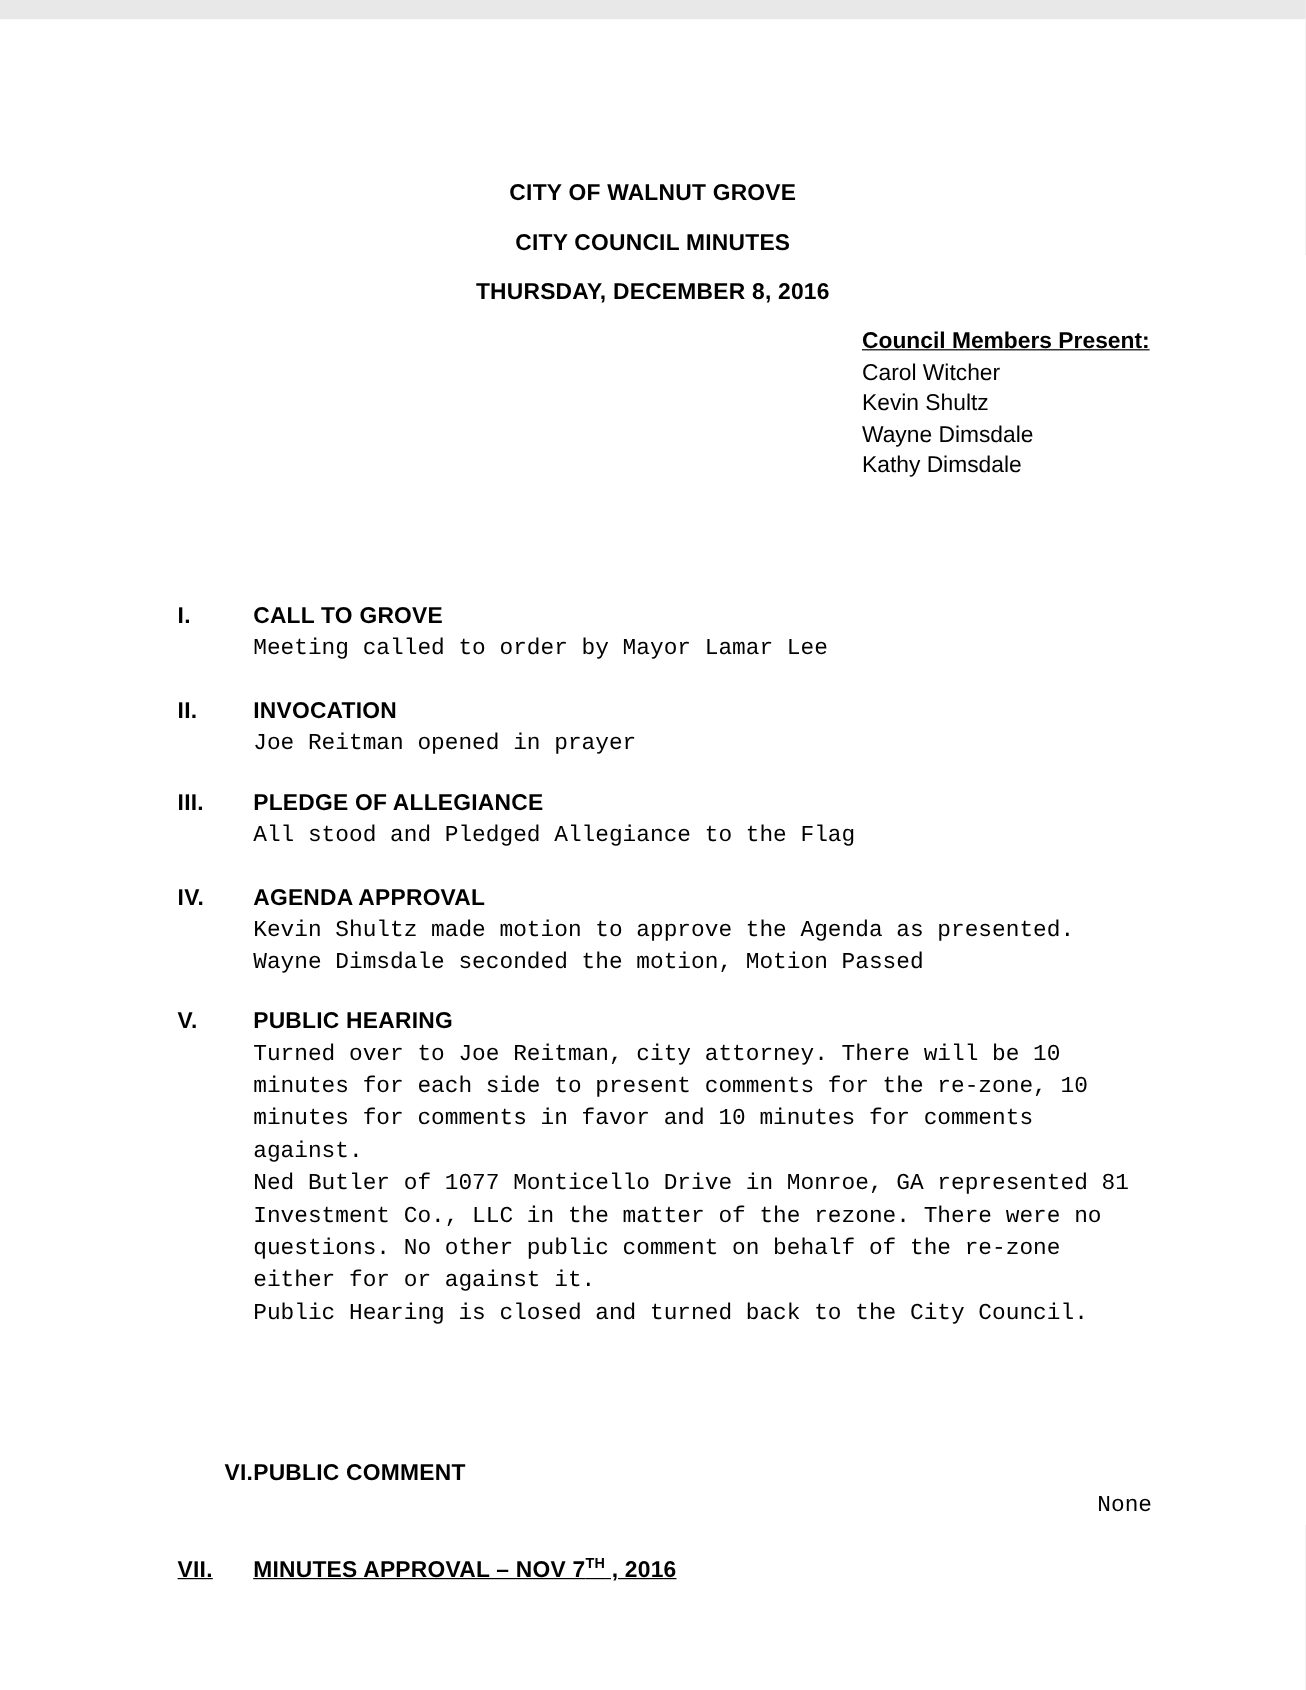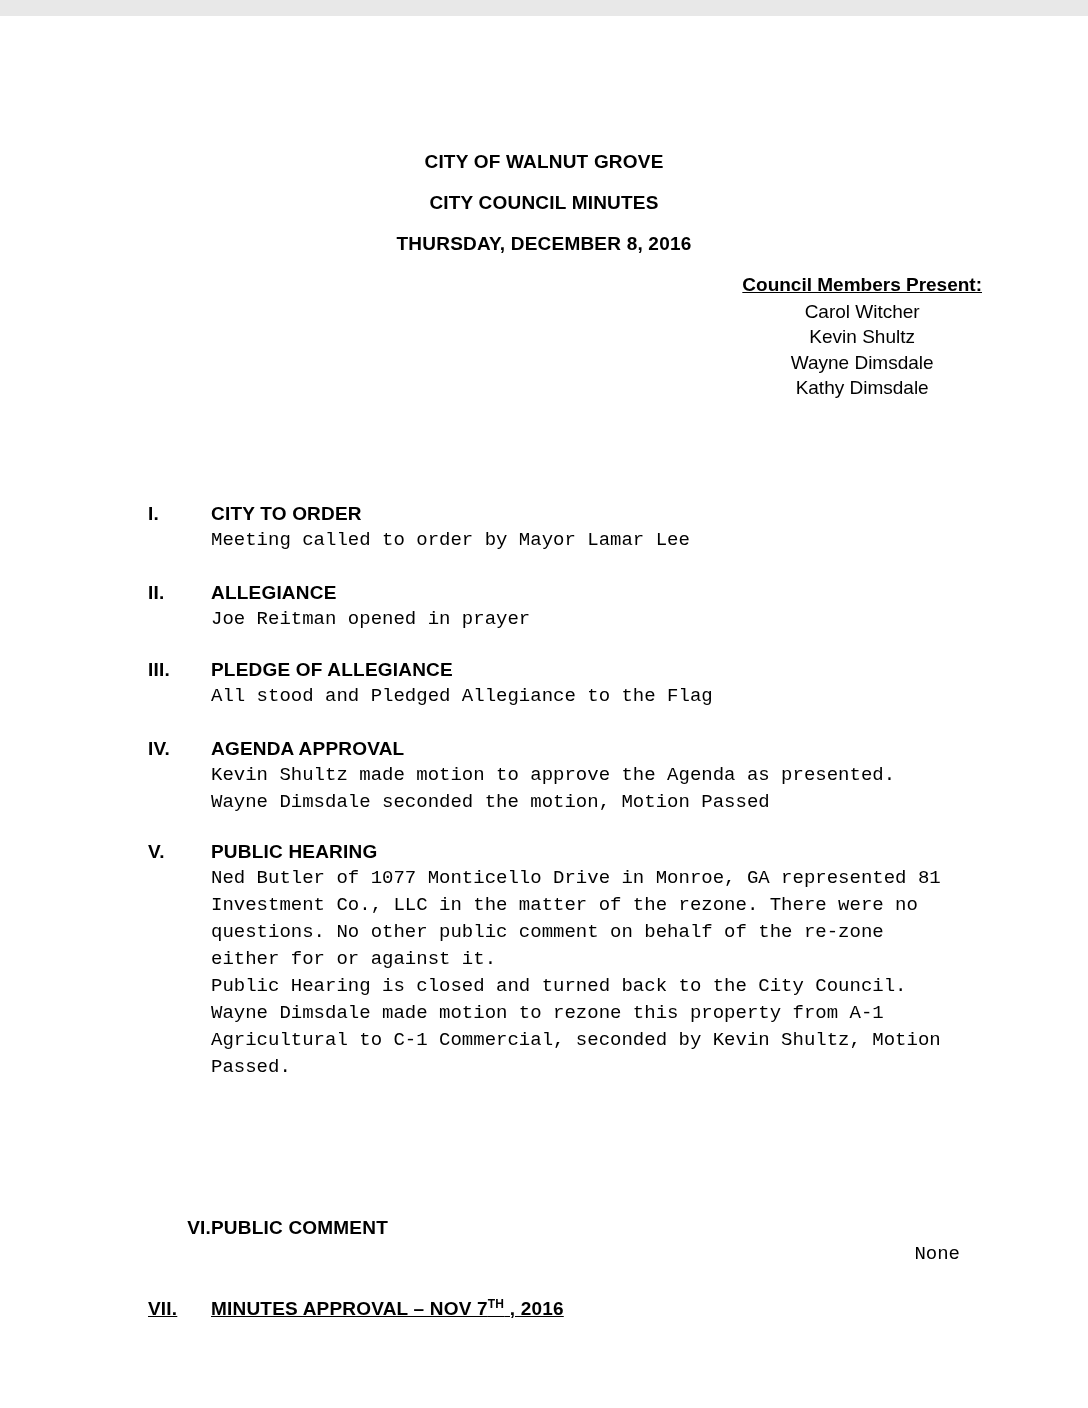--- a/index.html
+++ b/index.html
@@ -24,22 +24,22 @@
   .title-line {
     font-size: 19px;
     font-weight: bold;
     line-height: 27px;
     margin-bottom: 14px;
     letter-spacing: 0.2px;
   }
   .council-block {
     position: absolute;
     top: 256px;
-    right: 106px;
-    text-align: center;
+    right: 130px;
+    text-align: left;
     font-size: 19px;
     line-height: 25.5px;
   }
   .council-heading {
     font-weight: bold;
     text-decoration: underline;
     margin-bottom: 1px;
   }
   .section {
     position: absolute;
@@ -96,31 +96,31 @@
     <div class="council-heading">Council Members Present:</div>
     <div>Carol Witcher</div>
     <div>Kevin Shultz</div>
     <div>Wayne Dimsdale</div>
     <div>Kathy Dimsdale</div>
   </div>
 
   <div class="section sec-1">
     <div class="sec-head-row">
       <span class="sec-numeral">I.</span>
-      <span>CITY TO ORDER</span>
+      <span>CALL TO GROVE</span>
     </div>
     <div class="sec-body">
       <p>Meeting called to order by Mayor Lamar Lee</p>
     </div>
   </div>
 
   <div class="section sec-2">
     <div class="sec-head-row">
       <span class="sec-numeral">II.</span>
-      <span>ALLEGIANCE</span>
+      <span>INVOCATION</span>
     </div>
     <div class="sec-body">
       <p>Joe Reitman opened in prayer</p>
     </div>
   </div>
 
   <div class="section sec-3">
     <div class="sec-head-row">
       <span class="sec-numeral">III.</span>
       <span>PLEDGE OF ALLEGIANCE</span>
@@ -139,23 +139,23 @@
       <p>Kevin Shultz made motion to approve the Agenda as presented. Wayne Dimsdale seconded the motion, Motion Passed</p>
     </div>
   </div>
 
   <div class="section sec-5">
     <div class="sec-head-row">
       <span class="sec-numeral">V.</span>
       <span>PUBLIC HEARING</span>
     </div>
     <div class="sec-body">
+      <p>Turned over to Joe Reitman, city attorney.  There will be 10 minutes for each side to present comments for the re-zone, 10 minutes for comments in favor and 10 minutes for comments against.</p>
       <p class="gap-before">Ned Butler of 1077 Monticello Drive in Monroe, GA represented 81 Investment Co., LLC in the matter of the rezone.  There were no questions.  No other public comment on behalf of the re-zone either for or against it.</p>
       <p class="gap-before">Public Hearing is closed and turned back to the City Council.</p>
-      <p class="gap-before-sm">Wayne Dimsdale made motion to rezone this property from A-1 Agricultural to C-1 Commercial, seconded by Kevin Shultz, Motion Passed.</p>
     </div>
   </div>
 
   <div class="section sec-6">
     <div class="sec-head-row">
       <span class="sec-numeral">VI.</span>
       <span>PUBLIC COMMENT</span>
     </div>
     <div class="sec-body">
       <p class="indented">None</p>

